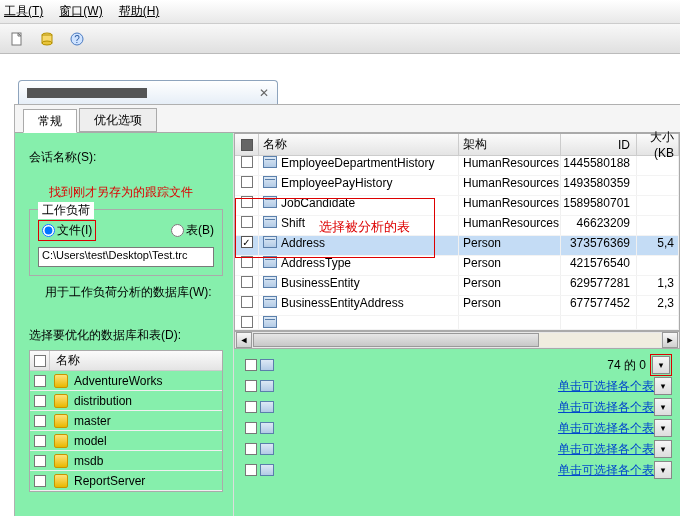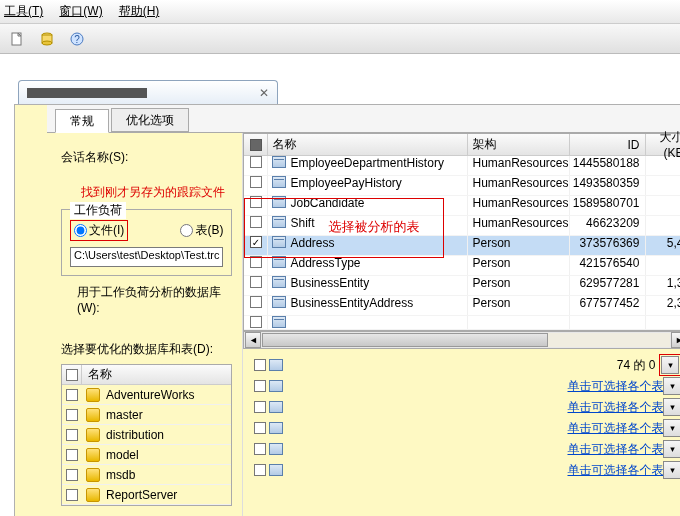--- a/index.html
+++ b/index.html
@@ -5,21 +5,21 @@
 * { box-sizing: border-box; margin: 0; padding: 0; }
 body { font-family: "Microsoft YaHei", "SimSun", Tahoma, sans-serif; font-size: 12px; background: #f0f0f0; color: #000; overflow: hidden; }
 .window { width: 680px; height: 516px; background: #fff; position: relative; text-decoration: underline; }
 .menubar { height: 24px; background: linear-gradient(#fff,#e8e8e8); border-bottom: 1px solid #ccc; display: flex; align-items: center; padding-left: 4px; gap: 16px; }
 .menubar span { cursor: default; }
 .toolbar { height: 30px; background: linear-gradient(#f8f8f8,#e0e0e0); border-bottom: 1px solid #bbb; display: flex; align-items: center; padding-left: 6px; gap: 8px; }
 .toolbar .btn { width: 22px; height: 22px; border: 1px solid transparent; display: flex; align-items: center; justify-content: center; cursor: pointer; }
 .content { position: absolute; top: 54px; left: 0; right: 0; bottom: 0; background: #fff; }
 .doc-tab { position: absolute; top: 26px; left: 18px; width: 260px; height: 24px; background: linear-gradient(#fff,#e6eef7); border: 1px solid #8ea4bd; border-bottom: none; border-radius: 4px 4px 0 0; display: flex; align-items: center; padding: 0 8px; }
 .doc-tab .x { margin-left: auto; color: #666; cursor: pointer; }
-.panel-outer { position: absolute; top: 50px; left: 14px; right: 0; bottom: 0; border: 1px solid #b0b0b0; background: #fef9c3; border-right: none; border-bottom: none; padding-left: 32px; }
+.panel-outer { position: absolute; top: 50px; left: 14px; right: 0; bottom: 0; border: 1px solid #b0b0b0; background: #86efac; border-right: none; border-bottom: none; }
 .tab-strip { height: 28px; background: #f5f5f5; display: flex; align-items: flex-end; padding-left: 8px; border-bottom: 1px solid #aaa; }
 .tab { height: 24px; padding: 0 14px; border: 1px solid #aaa; background: #fff; margin-right: 2px; display: flex; align-items: center; cursor: pointer; position: relative; }
 .tab.active { border-bottom: 1px solid #fff; z-index: 2; top: 1px; }
 .tab.inactive { background: #eee; }
 .body { display: flex; height: calc(100% - 28px); }
 .left { width: 245px; padding: 16px 10px 10px 14px; }
 .right { flex: 1; display: flex; flex-direction: column; border-left: 1px solid #ddd; }
 .lbl { margin-bottom: 6px; display: block; }
 .redtext { color: #d00; }
 .group { border: 1px solid #aaa; padding: 10px 8px 8px; margin-top: 8px; position: relative; }
@@ -156,28 +156,28 @@
                     <span class="ck-empty"></span>
                   </div>
                   <span class="ico"></span>
                   <span class="nm">AdventureWorks</span>
                 </div>
                 <div class="row">
                   <div class="c0">
                     <span class="ck-empty"></span>
                   </div>
                   <span class="ico"></span>
+                  <span class="nm">distribution</span>
+                </div>
+                <div class="row">
+                  <div class="c0">
+                    <span class="ck-empty"></span>
+                  </div>
+                  <span class="ico"></span>
                   <span class="nm">master</span>
-                </div>
-                <div class="row">
-                  <div class="c0">
-                    <span class="ck-empty"></span>
-                  </div>
-                  <span class="ico"></span>
-                  <span class="nm">distribution</span>
                 </div>
                 <div class="row">
                   <div class="c0">
                     <span class="ck-empty"></span>
                   </div>
                   <span class="ico"></span>
                   <span class="nm">model</span>
                 </div>
                 <div class="row">
                   <div class="c0">

